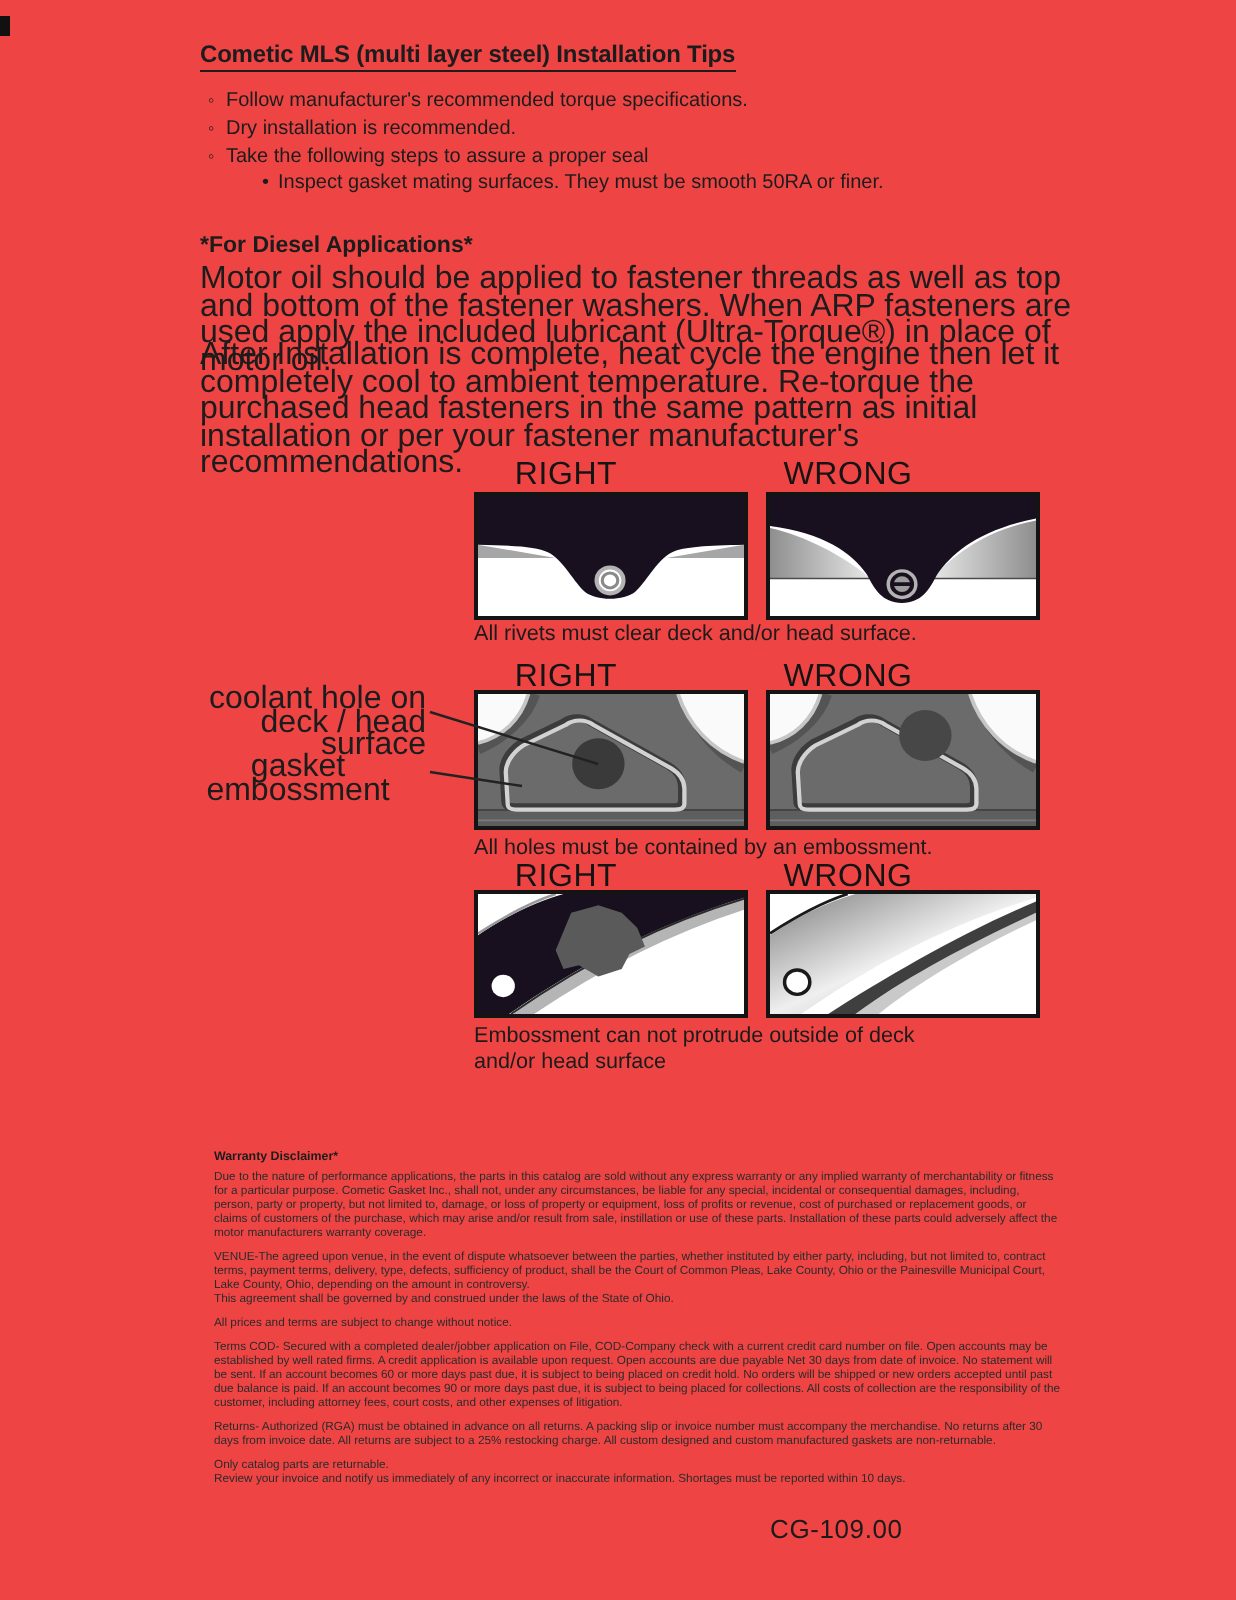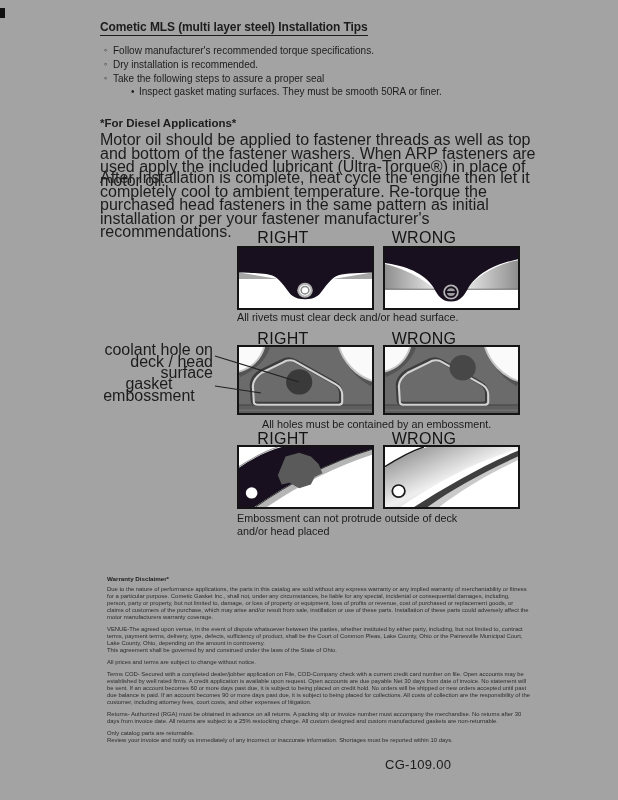--- a/index.html
+++ b/index.html
@@ -1,17 +1,17 @@
 <!DOCTYPE html>
 <html><head>
 <meta charset="utf-8">
 <style>
   html,body{margin:0;padding:0;background:#ffffff;}
   .page{
-    position:relative;width:618px;height:800px;background:#a3a3a3;overflow:hidden;
+    position:relative;width:618px;height:800px;background:#ef4444;overflow:hidden;
     font-family:"Liberation Sans","DejaVu Sans",sans-serif;color:#1c1c1c;
   }
   .abs{position:absolute;}
   .corner-mark{left:0;top:8px;width:5px;height:10px;background:#111;}
   .title{
     left:100px;top:20px;font-size:12px;font-weight:bold;letter-spacing:-0.1px;
     border-bottom:1.6px solid #1c1c1c;padding-bottom:1px;display:inline-block;
   }
   .bullets{left:104px;top:44px;width:470px;font-size:10px;}
   .b-row{height:13.8px;line-height:13.8px;white-space:nowrap;}
@@ -148,21 +148,21 @@
       <path d="M15.3,58.3 L14.3,41.3 C14.3,37.3 17.3,31.3 23.3,27.3 L45.3,16.3 C49.3,13.3 55.3,13.3 59.3,16.3 L99.3,39.3 C104.3,42.3 106.3,46.3 106.3,50.3 L106.3,58.3 C106.3,60.3 104.3,61.3 101.3,61.3 L20.3,61.3 C16.3,61.3 15.3,60.3 15.3,58.3 Z" fill="none" stroke="#d2d2d2" stroke-width="2.2"></path>
       <circle cx="80" cy="22" r="13.5" fill="#474747"></circle>
     </svg>
   </div>
 
   <svg class="abs" style="left:210px;top:350px;" width="120" height="60">
     <line x1="5" y1="6" x2="89" y2="32" stroke="#222222" stroke-width="1.2"></line>
     <line x1="5" y1="36" x2="51" y2="43" stroke="#222222" stroke-width="1.2"></line>
   </svg>
 
-  <div class="abs cap" style="left:237px;top:418px;margin-left:25px;">All holes must be contained by an embossment.</div>
+  <div class="abs cap" style="left:237px;top:418px;">All holes must be contained by an embossment.</div>
 
   <div class="abs rw-label" style="left:215px;top:430px;">RIGHT</div>
   <div class="abs rw-label" style="left:356px;top:430px;">WRONG</div>
 
   <div class="abs fig" style="left:237px;top:445px;">
     <svg width="133" height="60" viewBox="0 0 137 64" preserveAspectRatio="none">
       <rect width="137" height="64" fill="#ffffff"></rect>
       <path d="M20,66 C56,40 96,18 139,4" stroke="#b5b5b5" stroke-width="7" fill="none"></path>
       <path d="M0,22 C14,12 30,4 44,0 L137,0 L137,2 C92,16 52,38 16,64 L0,64 Z" fill="#18101f"></path>
       <path d="M17,64 C53,38 93,16 137,2.5" stroke="#2a2a2a" stroke-width="1" fill="none"></path>
@@ -186,21 +186,21 @@
       <path d="M0,22 C14,12 30,4 44,0 L137,0 L137,2 C92,16 52,38 16,64 L0,64 Z" fill="url(#g3w)"></path>
       <path d="M44,64 C70,44 104,26 137,10 L137,14 C108,28 78,46 56,64 Z" fill="#c9c9c9"></path>
       <path d="M30,64 C60,44 100,20 137,4 L137,10 C104,26 70,44 44,64 Z" fill="#3f3f3f"></path>
       <path d="M40,0 C28,4 12,13 0,21" stroke="#1a1a1a" stroke-width="1.5" fill="none"></path>
       <circle cx="14" cy="47" r="6.5" fill="#ffffff" stroke="#1a1a1a" stroke-width="1.8"></circle>
     </svg>
   </div>
 
   <div class="abs cap" style="left:237px;top:512px;width:240px;">
     <div>Embossment can not protrude outside of deck</div>
-    <div>and/or head placed</div>
+    <div>and/or head surface</div>
   </div>
 
   <div class="abs warranty">
     <h6>Warranty Disclaimer*</h6>
     <p>Due to the nature of performance applications, the parts in this catalog are sold without any express warranty or any implied warranty of merchantability or fitness for a particular purpose.  Cometic Gasket Inc., shall not, under any circumstances, be liable for any special, incidental or consequential damages, including, person, party or property, but not limited to, damage, or loss of property or equipment, loss of profits or revenue, cost of purchased or replacement goods, or claims of customers of the purchase, which may arise and/or result from sale, instillation or use of these parts.  Installation of these parts could adversely affect the motor manufacturers warranty coverage.</p>
     <p class="tight">VENUE-The agreed upon venue, in the event of dispute whatsoever between the parties, whether instituted by either party, including, but not limited to, contract terms, payment terms, delivery, type, defects, sufficiency of product, shall be the Court of Common Pleas, Lake County, Ohio or the Painesville Municipal Court, Lake County, Ohio, depending on the amount in controversy.</p>
     <p>This agreement shall be governed by and construed under the laws of the State of Ohio.</p>
     <p>All prices and terms are subject to change without notice.</p>
     <p>Terms COD- Secured with a completed dealer/jobber application on File, COD-Company check with a current credit card number on file.  Open accounts may be established by well rated firms.  A credit application is available upon request.  Open accounts are due payable Net 30 days from date of invoice.  No statement will be sent.  If an account becomes 60 or more days past due, it is subject to being placed on credit hold.  No orders will be shipped or new orders accepted until past due balance is paid.  If an account becomes 90 or more days past due, it is subject to being placed for collections.  All costs of collection are the responsibility of the customer, including attorney fees, court costs, and other expenses of litigation.</p>
     <p>Returns- Authorized (RGA) must be obtained in advance on all returns.  A packing slip or invoice number must accompany the merchandise.  No returns after 30 days from invoice date.  All returns are subject to a 25% restocking charge.  All custom designed and custom manufactured gaskets are non-returnable.</p>

